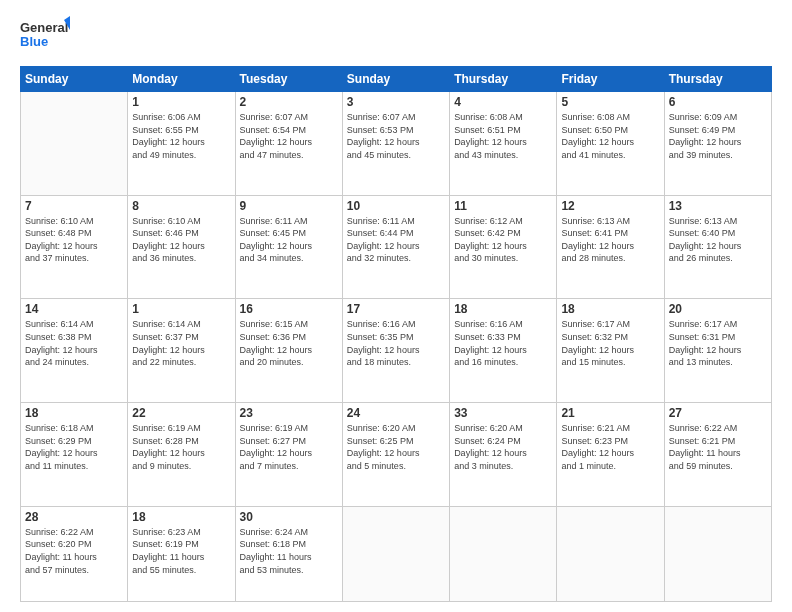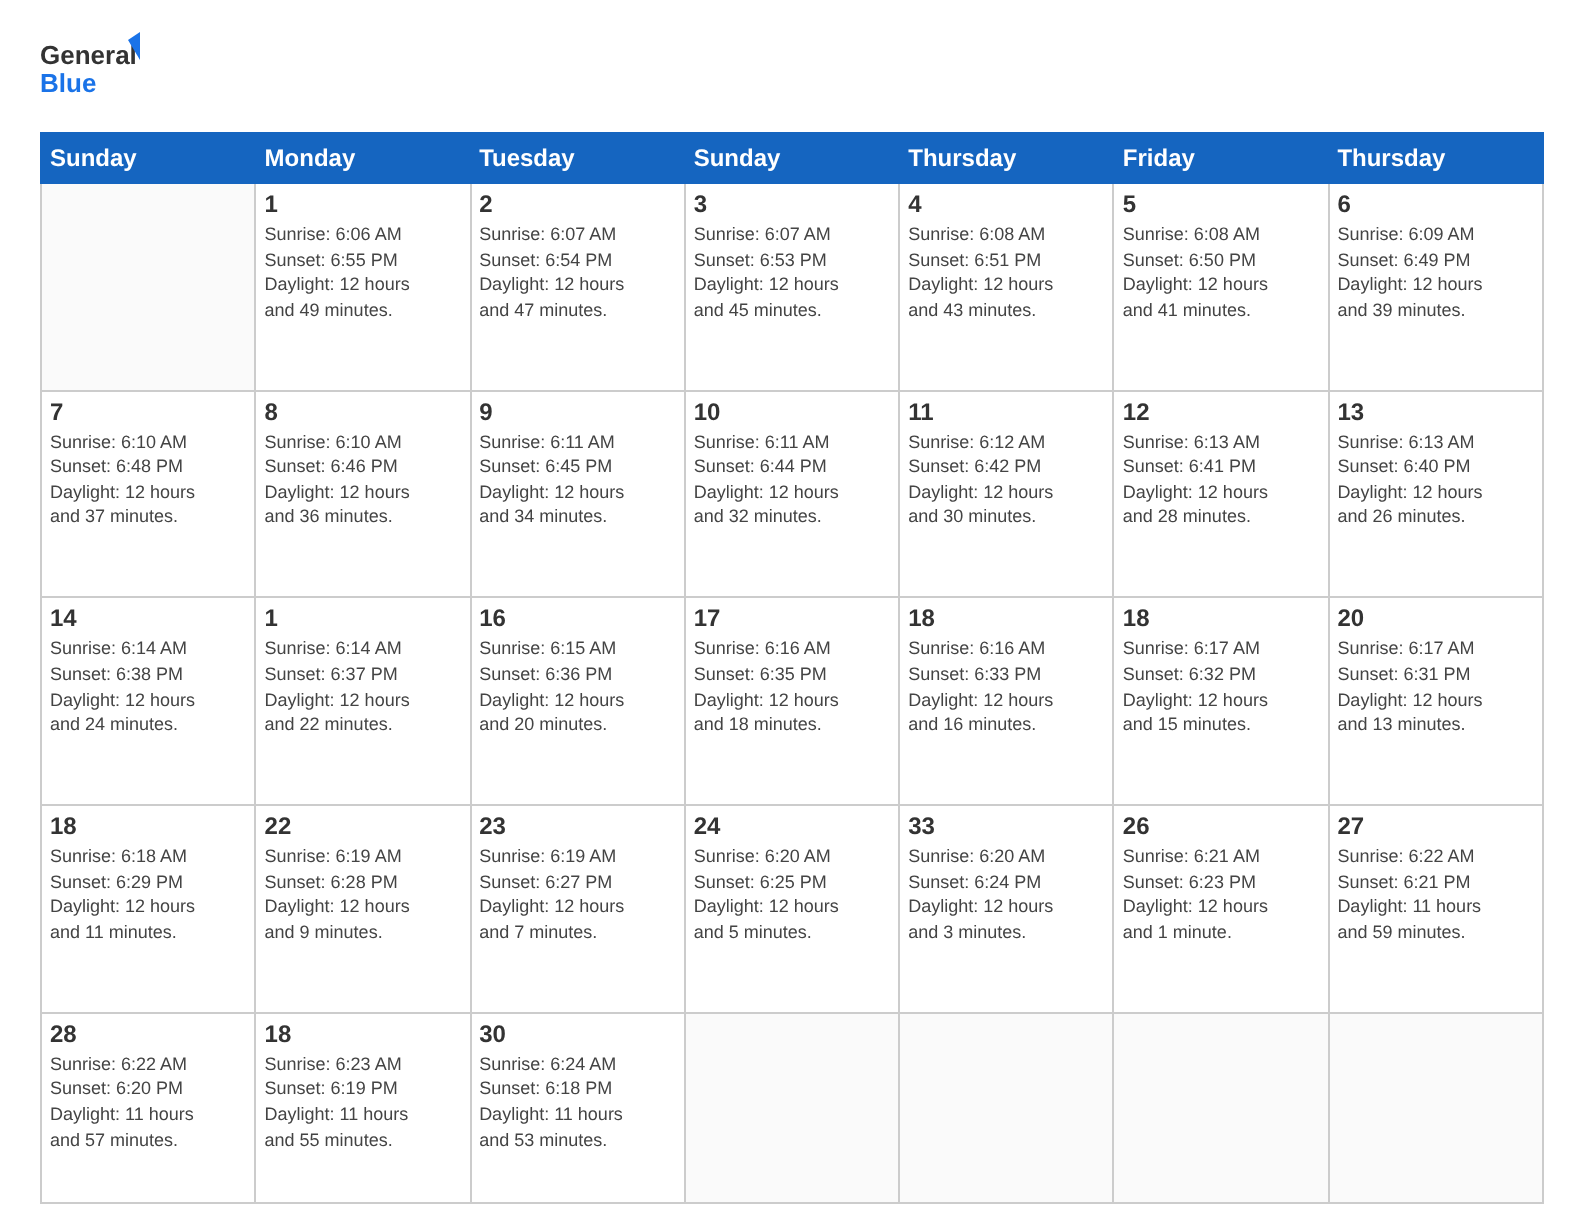--- a/index.html
+++ b/index.html
@@ -215,21 +215,21 @@
           </td>
           <td>
             <div class="day-number">24</div>
             <div class="day-info">Sunrise: 6:20 AM<br>Sunset: 6:25 PM<br>Daylight: 12 hours<br>and 5 minutes.</div>
           </td>
           <td>
             <div class="day-number">33</div>
             <div class="day-info">Sunrise: 6:20 AM<br>Sunset: 6:24 PM<br>Daylight: 12 hours<br>and 3 minutes.</div>
           </td>
           <td>
-            <div class="day-number">26</div>
+            <div class="day-number">21</div>
             <div class="day-info">Sunrise: 6:21 AM<br>Sunset: 6:23 PM<br>Daylight: 12 hours<br>and 1 minute.</div>
           </td>
           <td>
             <div class="day-number">27</div>
             <div class="day-info">Sunrise: 6:22 AM<br>Sunset: 6:21 PM<br>Daylight: 11 hours<br>and 59 minutes.</div>
           </td>
         </tr>
         <tr>
           <td>
             <div class="day-number">28</div>

